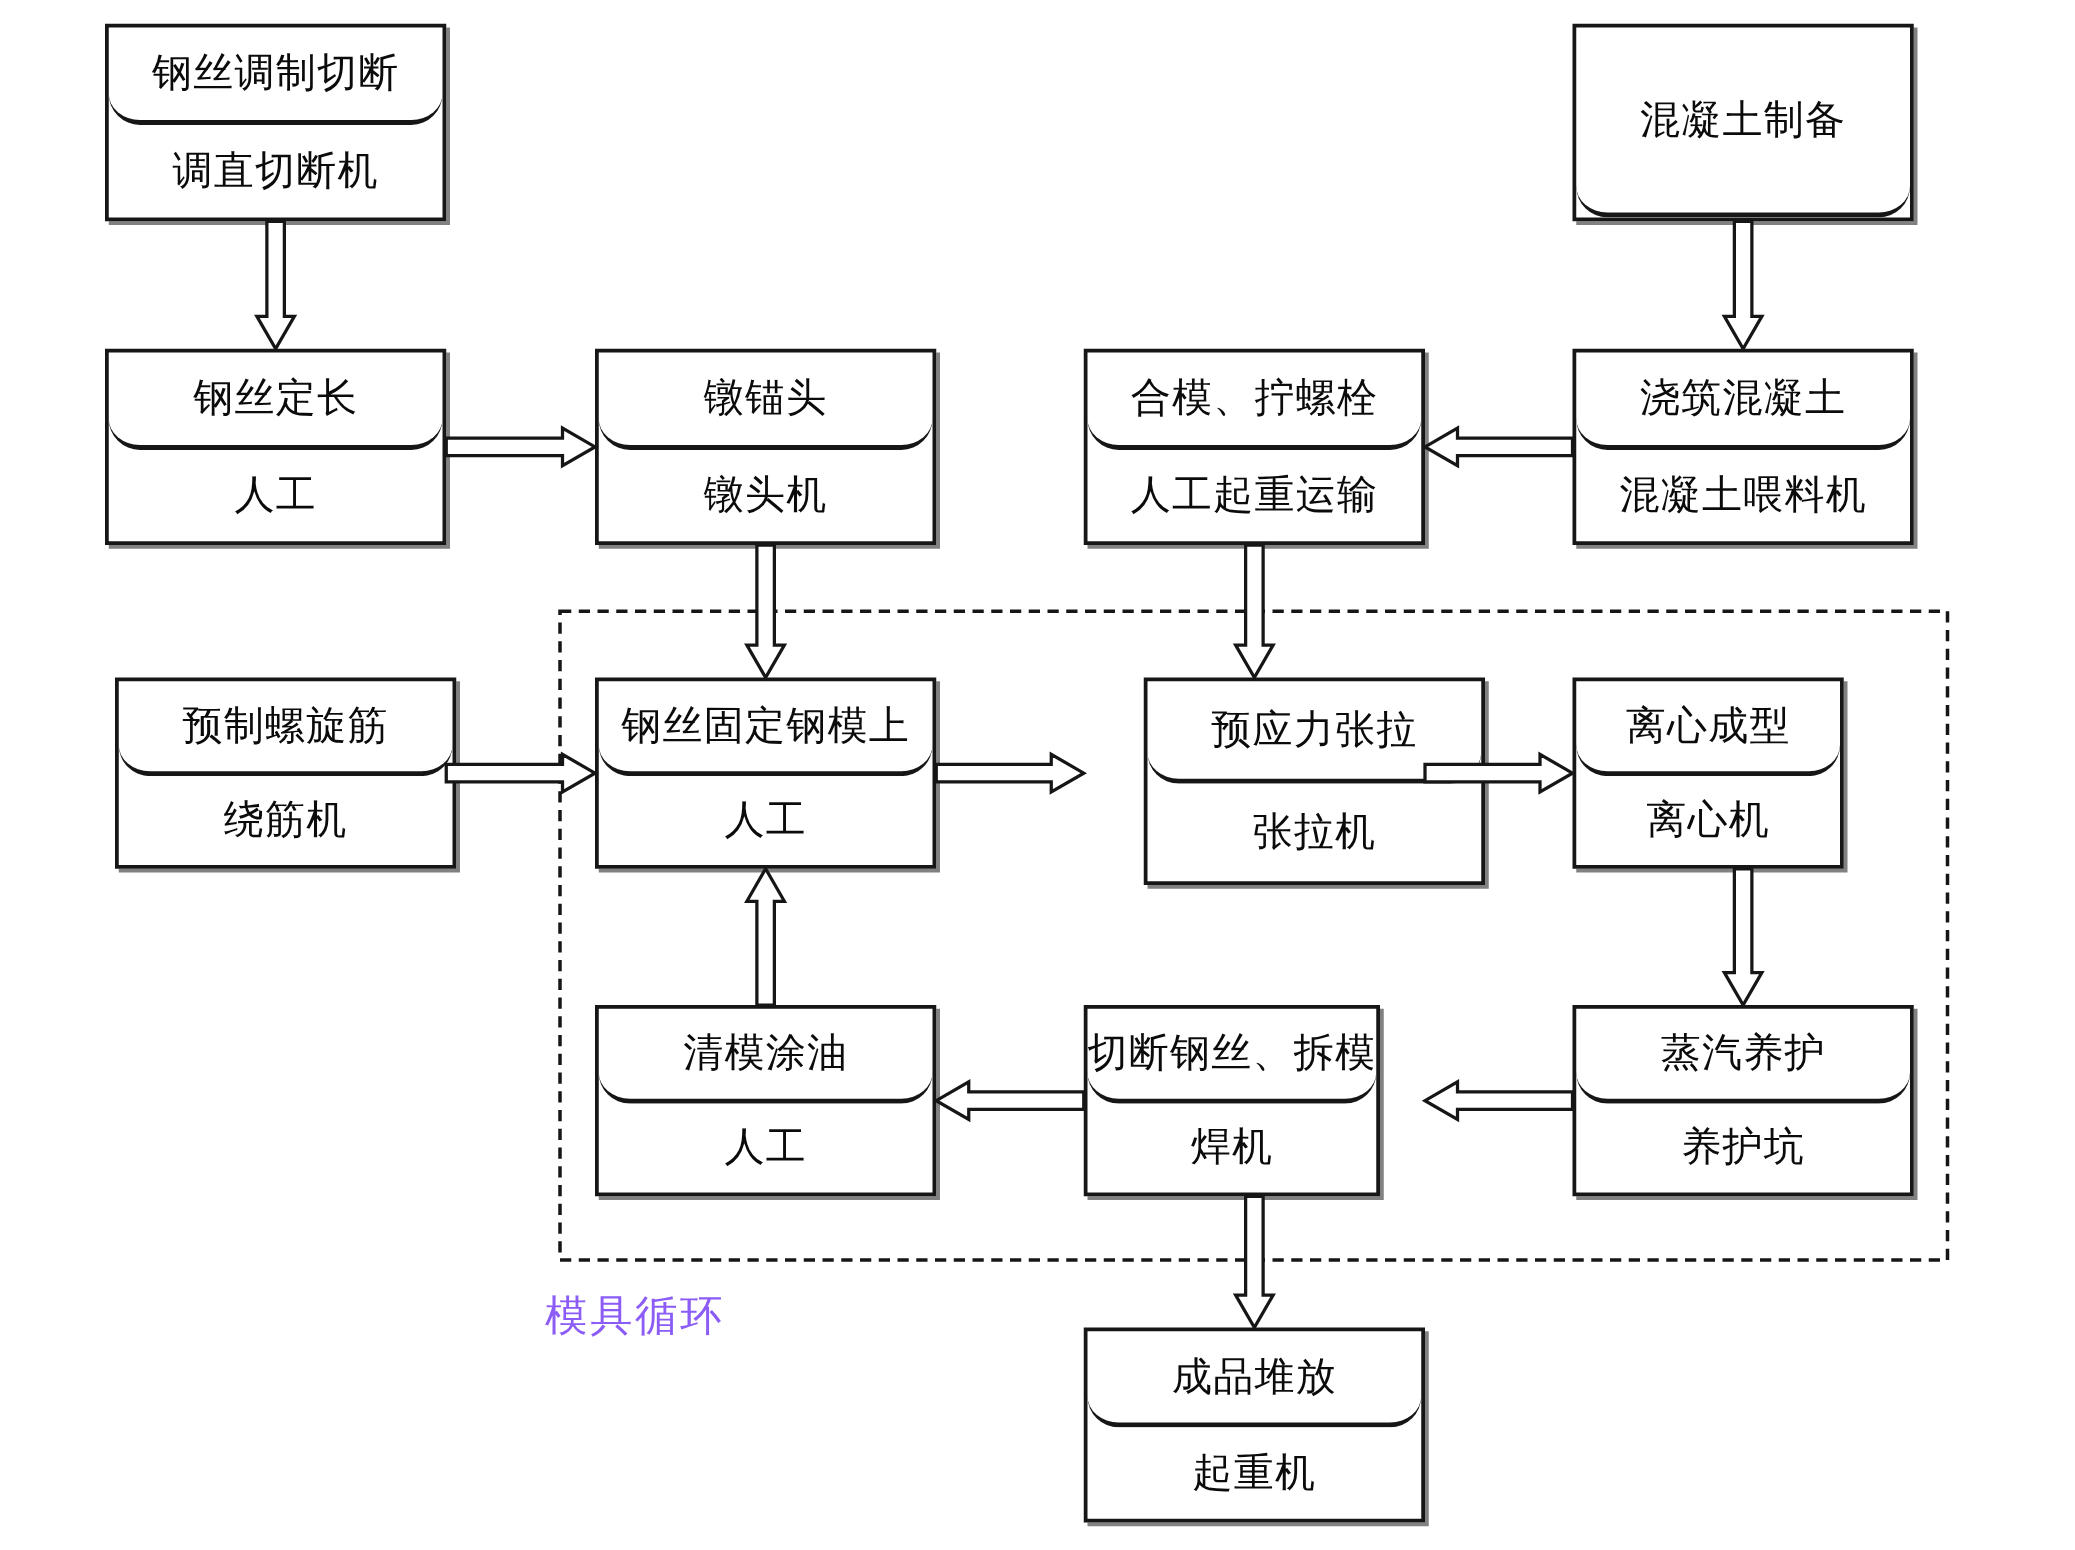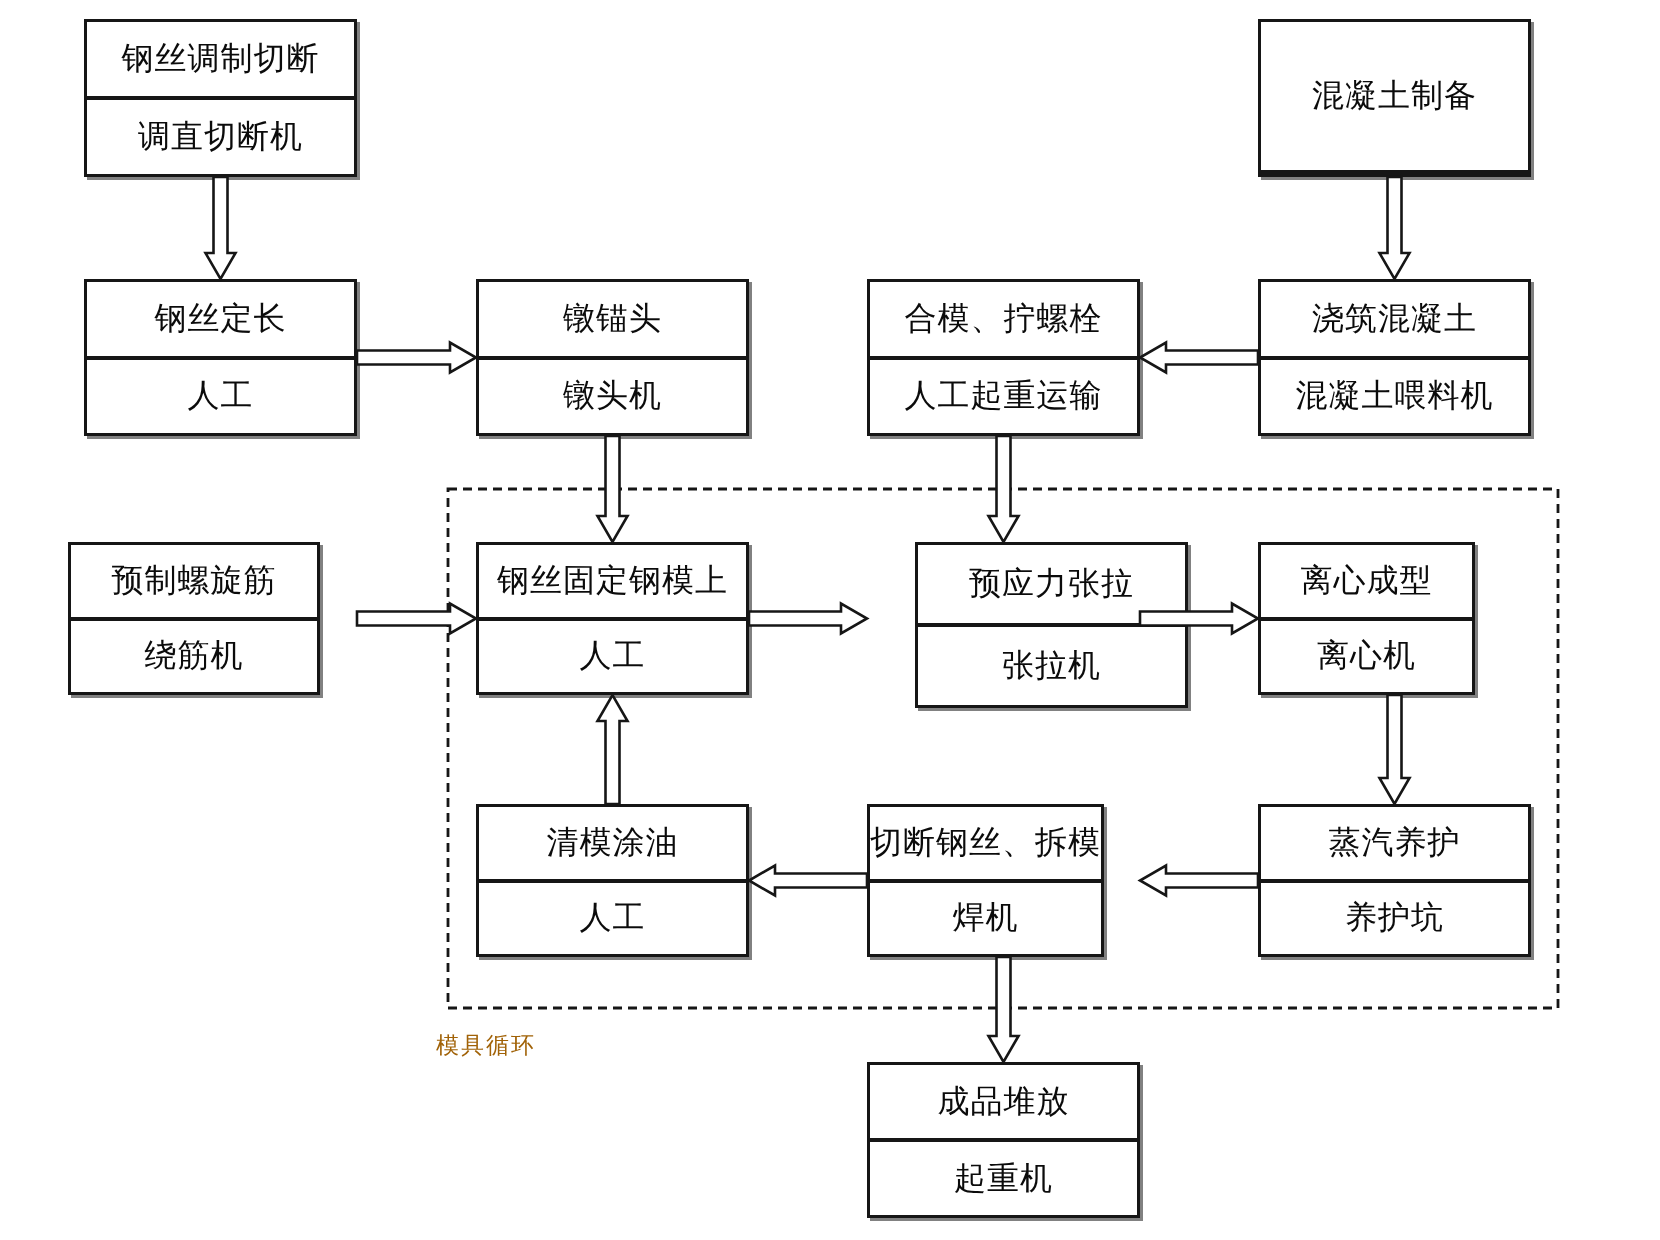--- a/index.html
+++ b/index.html
@@ -22,36 +22,37 @@
   }
   .fbox .cell{
     flex:1;
     display:flex;
     align-items:center;
     justify-content:center;
     font-size:32px;
     color:#0b0b0b;
     white-space:nowrap;
     letter-spacing:1px;
+    border-radius:25px;
   }
   .fbox .cell.process{
     border-bottom:4px solid #161616;
   }
   #arrow-layer{
     position:absolute;
     left:0;top:0;
     width:1660px;height:1240px;
     pointer-events:none;
     z-index:5;
   }
   .loop-label{
     position:absolute;
     left:436px;top:1030px;
-    font-size:23px;
-    color:#a16207;
+    font-size:34px;
+    color:#8b5cf6;
     letter-spacing:2px;
     z-index:3;
   }
 </style>
 </head>
 <body>
 
 <div class="canvas">
   <div id="boxes">
       <div class="fbox" style="left: 84px; top: 19px; width: 273px; height: 158px;">
@@ -70,21 +71,21 @@
         <div class="cell equipment">镦头机</div>
       </div>
       <div class="fbox" style="left: 867px; top: 279px; width: 273px; height: 157px;">
         <div class="cell process">合模、拧螺栓</div>
         <div class="cell equipment">人工起重运输</div>
       </div>
       <div class="fbox" style="left: 1258px; top: 279px; width: 273px; height: 157px;">
         <div class="cell process">浇筑混凝土</div>
         <div class="cell equipment">混凝土喂料机</div>
       </div>
-      <div class="fbox" style="left: 68px; top: 542px; width: 252px; height: 153px;">
+      <div class="fbox" style="left: 92px; top: 542px; width: 273px; height: 153px;">
         <div class="cell process">预制螺旋筋</div>
         <div class="cell equipment">绕筋机</div>
       </div>
       <div class="fbox" style="left: 476px; top: 542px; width: 273px; height: 153px;">
         <div class="cell process">钢丝固定钢模上</div>
         <div class="cell equipment">人工</div>
       </div>
       <div class="fbox" style="left: 867px; top: 542px; width: 273px; height: 166px; margin-left: 48px;">
         <div class="cell process">预应力张拉</div>
         <div class="cell equipment">张拉机</div>

